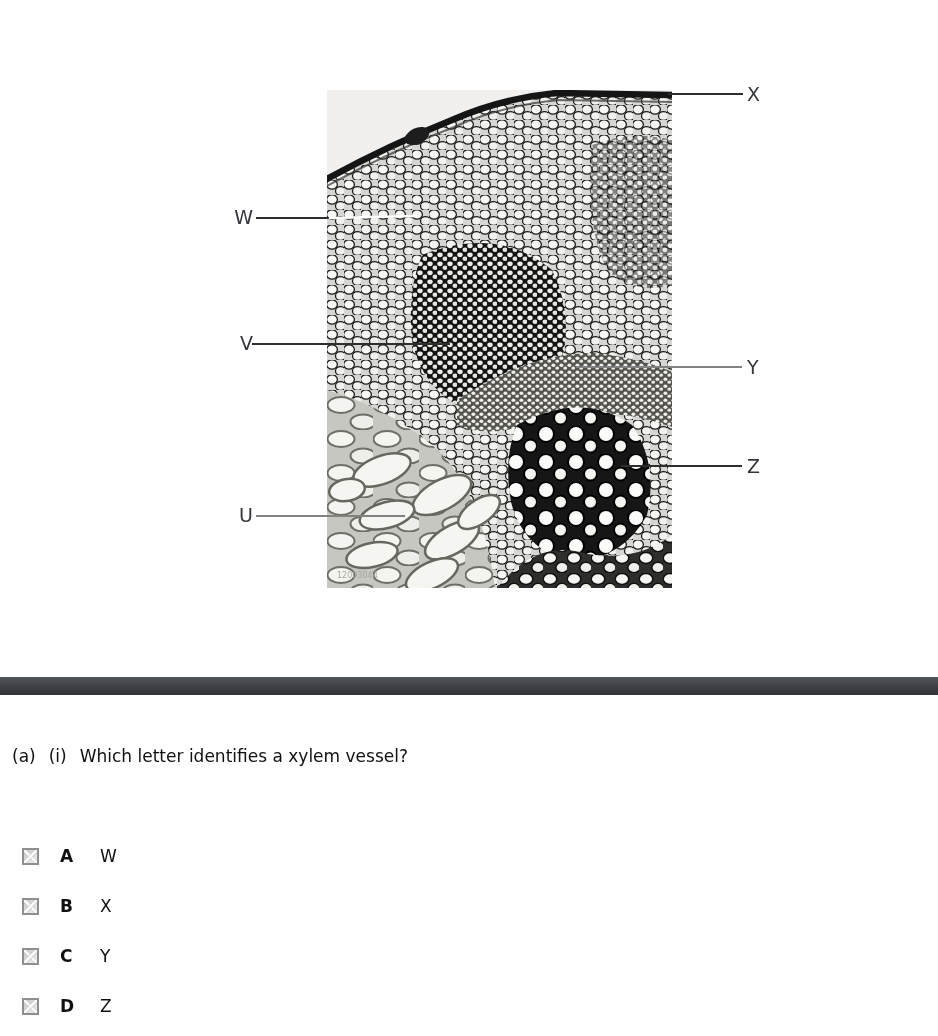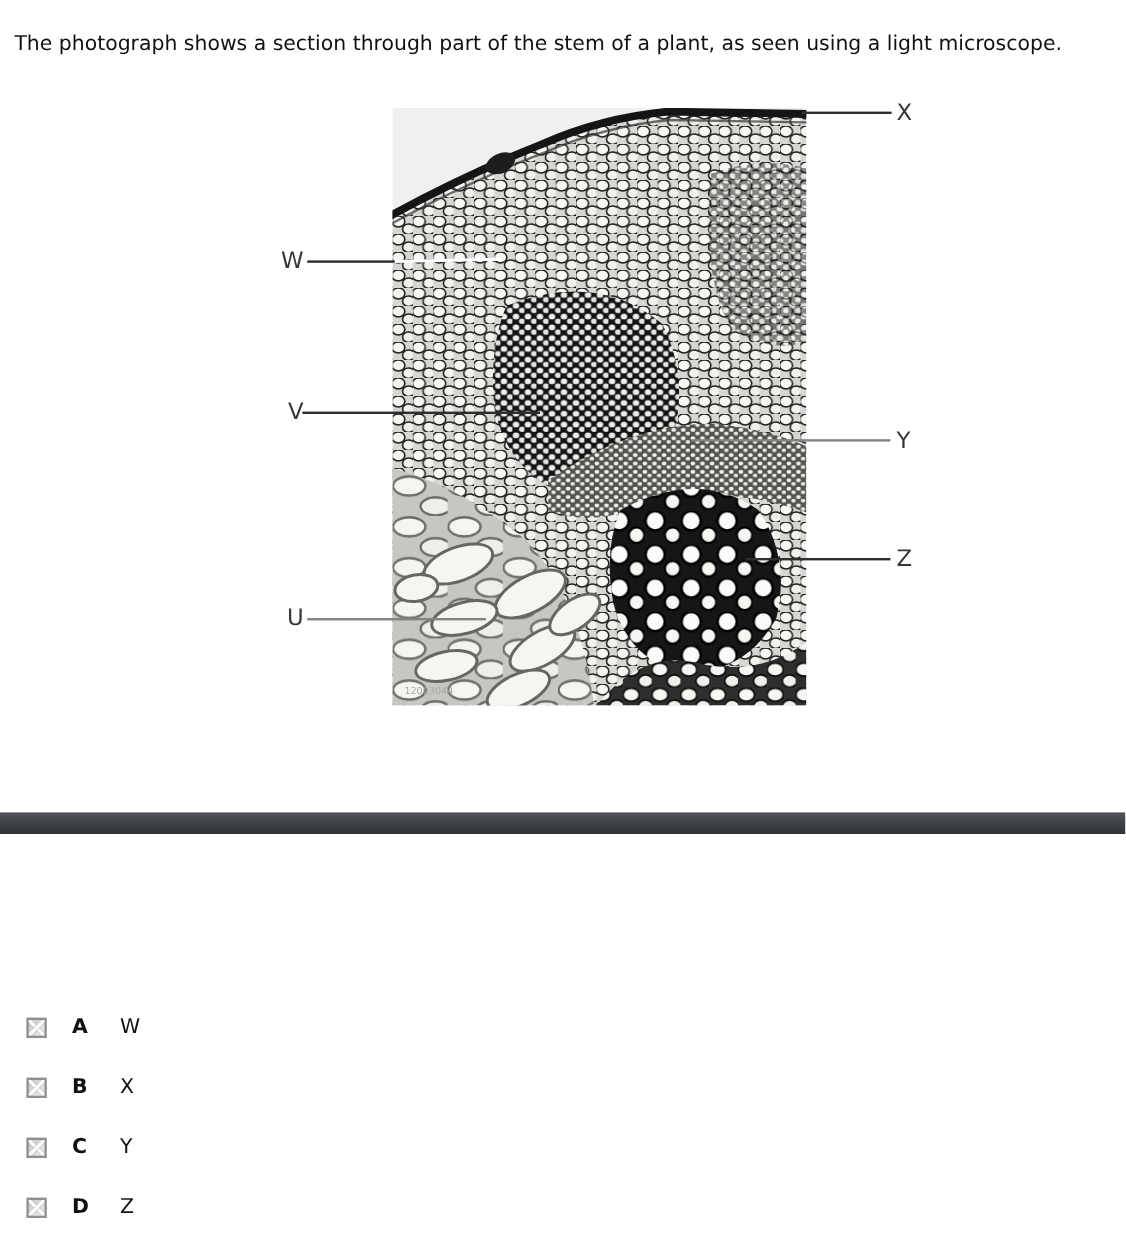--- a/index.html
+++ b/index.html
@@ -43,21 +43,20 @@
   .cb::before { transform:rotate(45deg); }
   .cb::after  { transform:rotate(-45deg); }
   .opt-letter { margin-left:21px; width:18px; font-weight:bold; font-size:17px; color:#111; }
   .opt-value  { margin-left:22px; font-size:17px; color:#111; }
 </style>
 </head>
 <body>
 
 <div class="page">
 
-  <p class="intro">The photograph shows a section through part of the stem of a plant, as seen using a light microscope.</p>
 
   <div class="figure">
 
     <svg class="photo" viewBox="0 0 345 498" width="345" height="498" xmlns="http://www.w3.org/2000/svg">
       <defs>
         <clipPath id="photoClip">
             <rect width="345" height="498"></rect>
           </clipPath>
         <pattern id="pMed" width="17" height="15" patternUnits="userSpaceOnUse">
           <rect width="17" height="15" fill="#d6d6d2"></rect>
@@ -140,20 +139,23 @@
     <span class="lbl" style="left:747px; top:83px;">X</span>
     <span class="lbl right-align" style="left:227px; top:206px; width:26px;">W</span>
     <span class="lbl right-align" style="left:227px; top:332px; width:26px;">V</span>
     <span class="lbl" style="left:747px; top:356px;">Y</span>
     <span class="lbl" style="left:747px; top:455px;">Z</span>
     <span class="lbl right-align" style="left:227px; top:504px; width:26px;">U</span>
   </div>
 
   <div class="divider"></div>
 
+  <div class="question">
+    <span>(a)</span><span>(i)</span><span class="qtext">Which letter identifies a xylem vessel?</span>
+  </div>
 
   <div class="opt-row" style="top:845px;">
     <span class="cb"></span>
     <span class="opt-letter">A</span>
     <span class="opt-value">W</span>
   </div>
   <div class="opt-row" style="top:895px;">
     <span class="cb"></span>
     <span class="opt-letter">B</span>
     <span class="opt-value">X</span>

